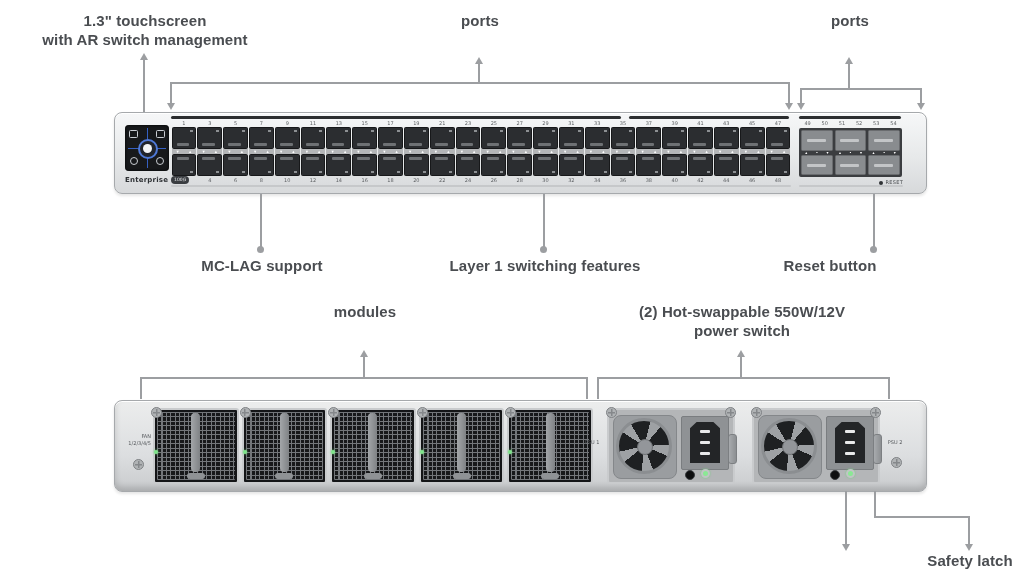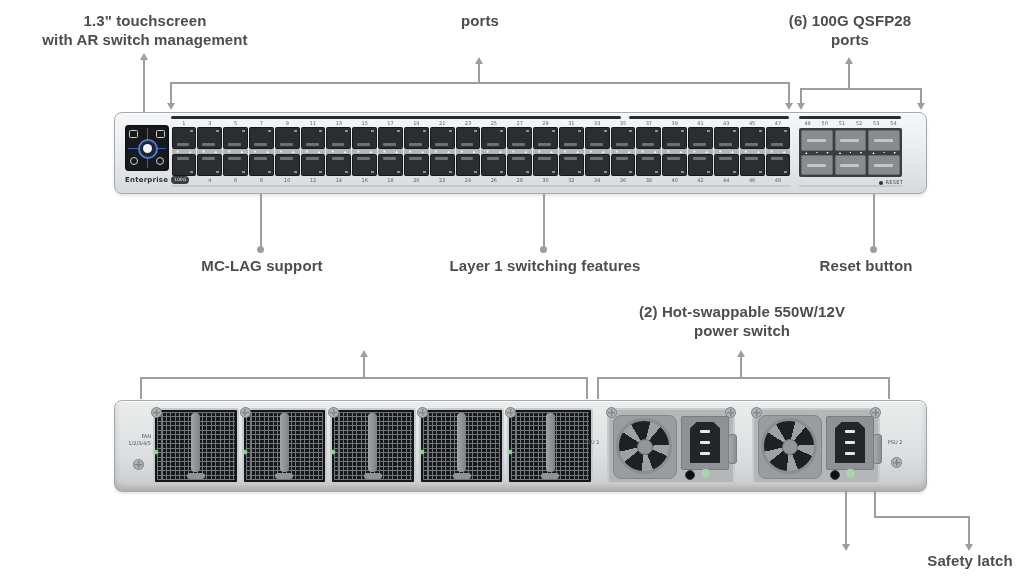--- a/index.html
+++ b/index.html
@@ -129,21 +129,20 @@
 <div class="canvas">
 
   <div class="callout" style="left:20px;top:11px;width:250px">
     <div>1.3" touchscreen</div>
     <div>with AR switch management</div>
   </div>
   <div class="callout" style="left:380px;top:11px;width:200px">
     <div>ports</div>
   </div>
   <div class="callout" style="left:750px;top:11px;width:200px">
-    <div>(6) 100G QSFP28</div>
     <div>ports</div>
   </div>
 
   <div class="arrow-up" style="left:140px;top:53px"></div>
   <div class="vline" style="left:143px;top:59px;height:53px"></div>
 
   <div class="arrow-up" style="left:475px;top:57px"></div>
   <div class="vline" style="left:478px;top:63px;height:19px"></div>
   <div class="hline" style="left:170px;top:82px;width:620px"></div>
   <div class="vline" style="left:170px;top:82px;height:22px"></div>
@@ -475,25 +474,26 @@
   <div class="dot" style="left:540px;top:246px"></div>
   <div class="vline" style="left:873px;top:194px;height:53px"></div>
   <div class="dot" style="left:870px;top:246px"></div>
 
   <div class="callout" style="left:162px;top:256px;width:200px">
     <div>MC-LAG support</div>
   </div>
   <div class="callout" style="left:420px;top:256px;width:250px">
     <div>Layer 1 switching features</div>
   </div>
-  <div class="callout" style="left:766px;top:256px;width:200px">
+  <div class="callout" style="left:730px;top:256px;width:200px">
     <div>Reset button</div>
   </div>
 
   <div class="callout" style="left:240px;top:302px;width:250px">
+    <div>modules</div>
   </div>
   <div class="callout" style="left:592px;top:302px;width:300px">
     <div>(2) Hot-swappable 550W/12V</div>
     <div>power switch</div>
   </div>
 
   <div class="arrow-up" style="left:360px;top:350px"></div>
   <div class="vline" style="left:363px;top:356px;height:21px"></div>
   <div class="hline" style="left:140px;top:377px;width:448px"></div>
   <div class="vline" style="left:140px;top:377px;height:22px"></div>

